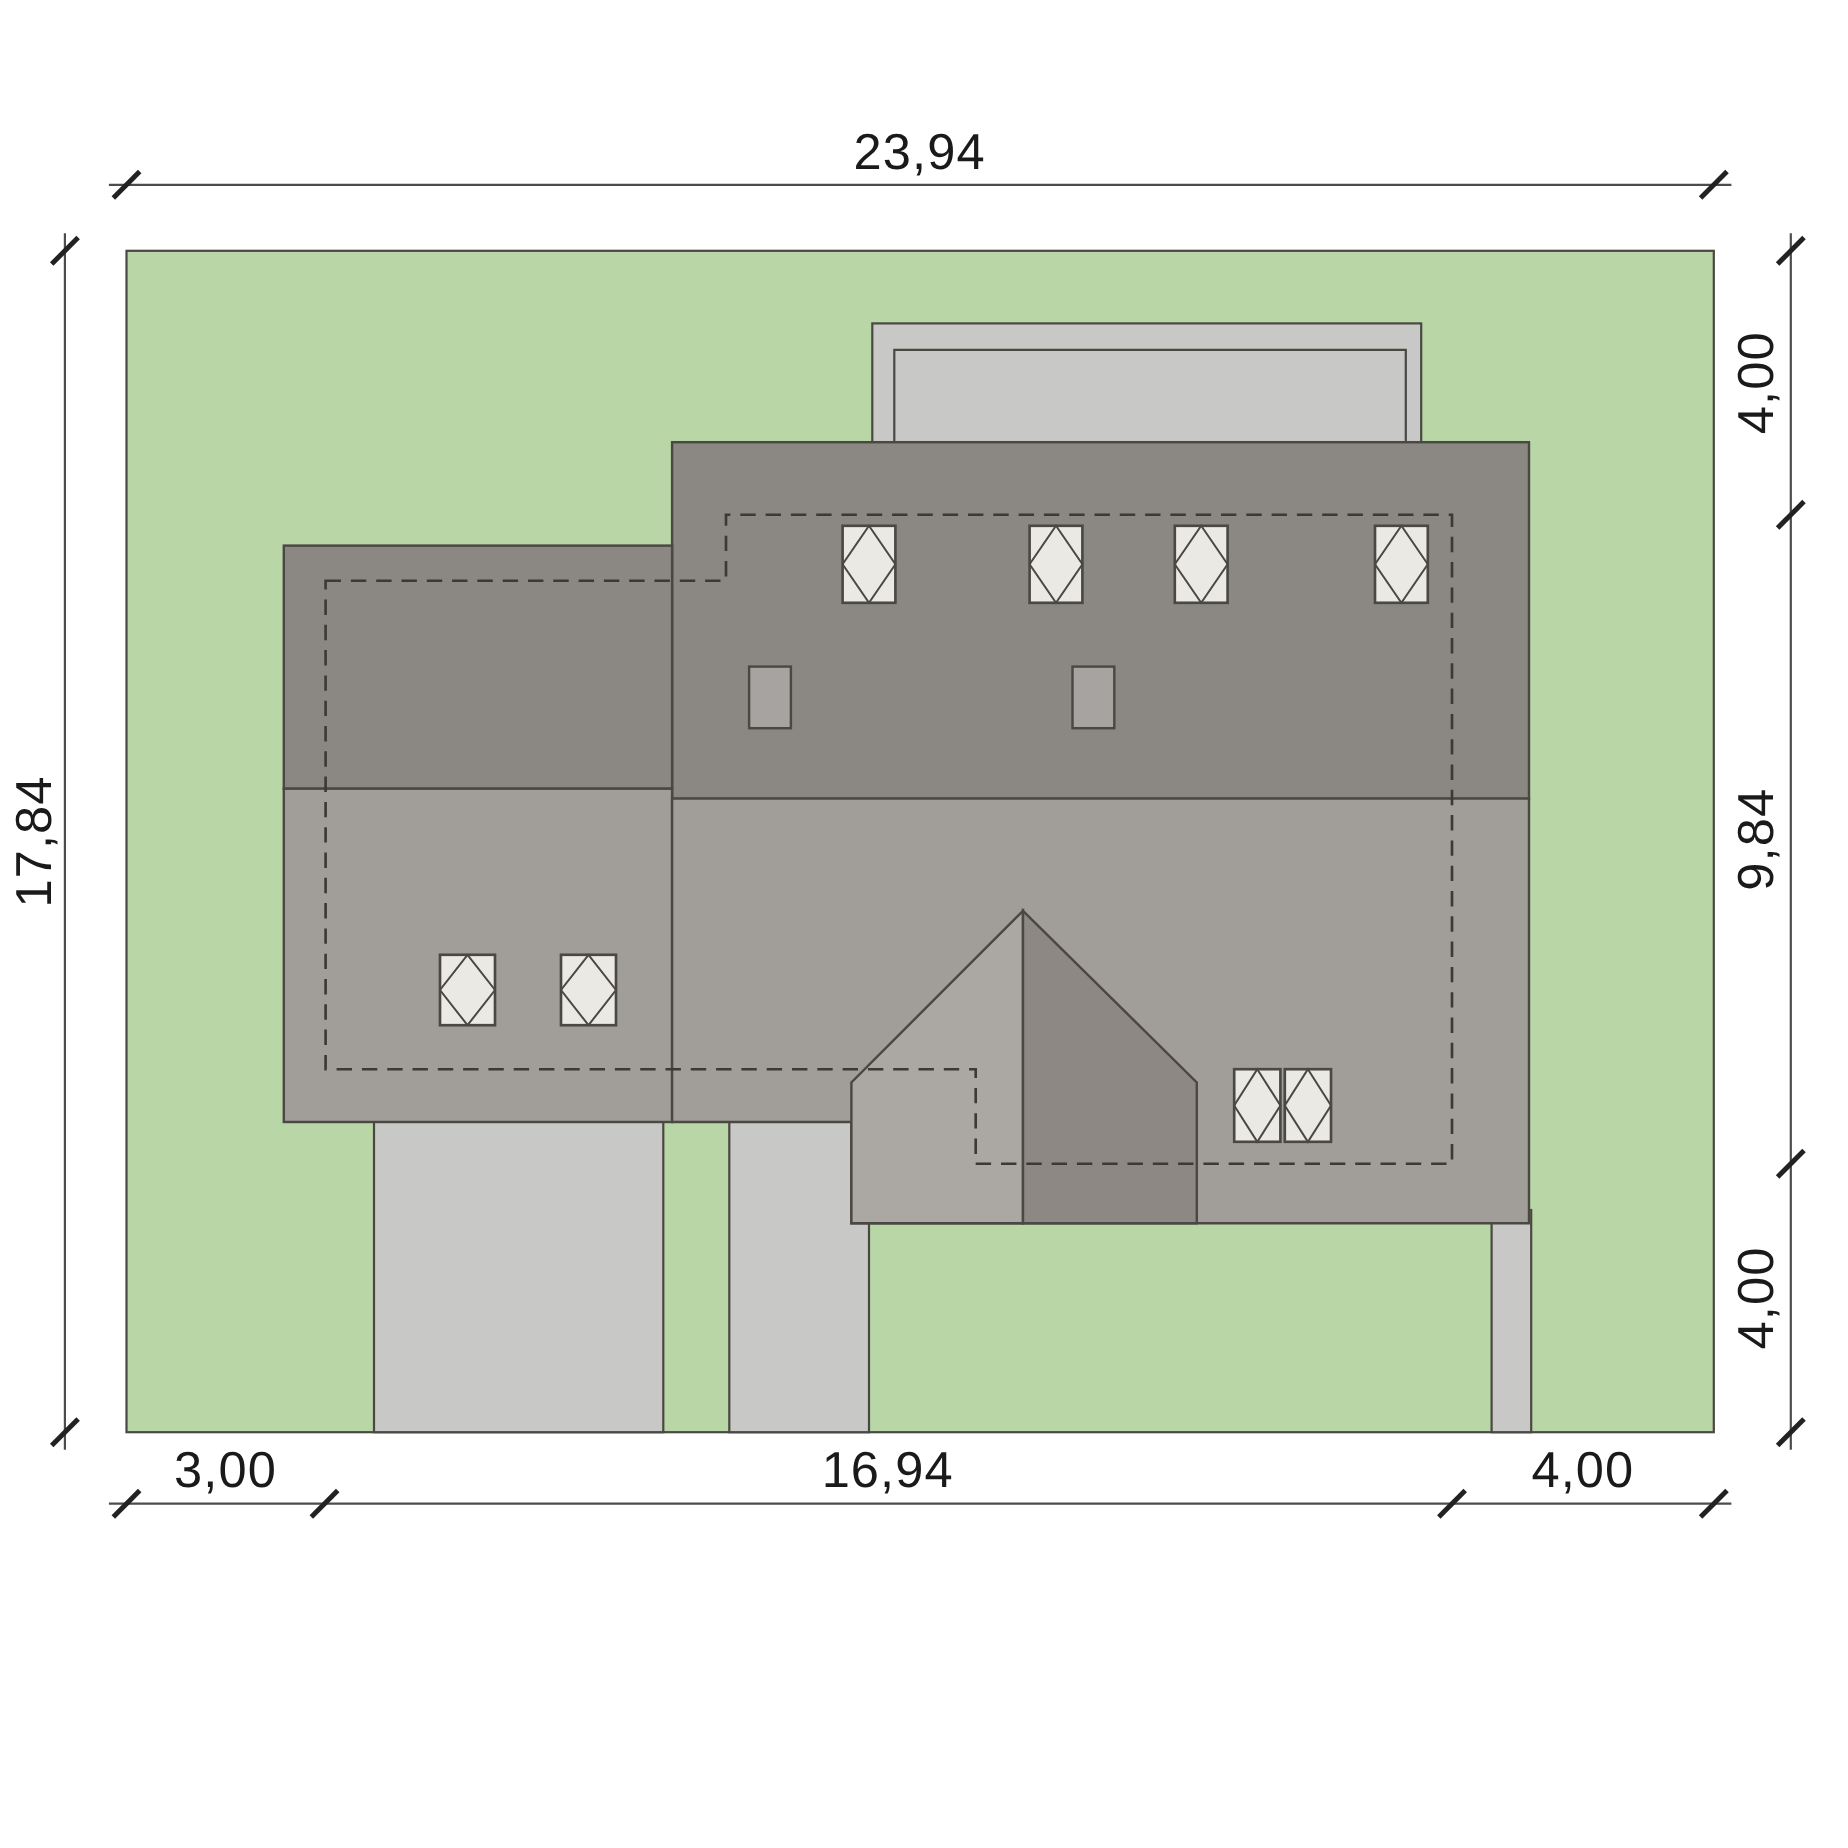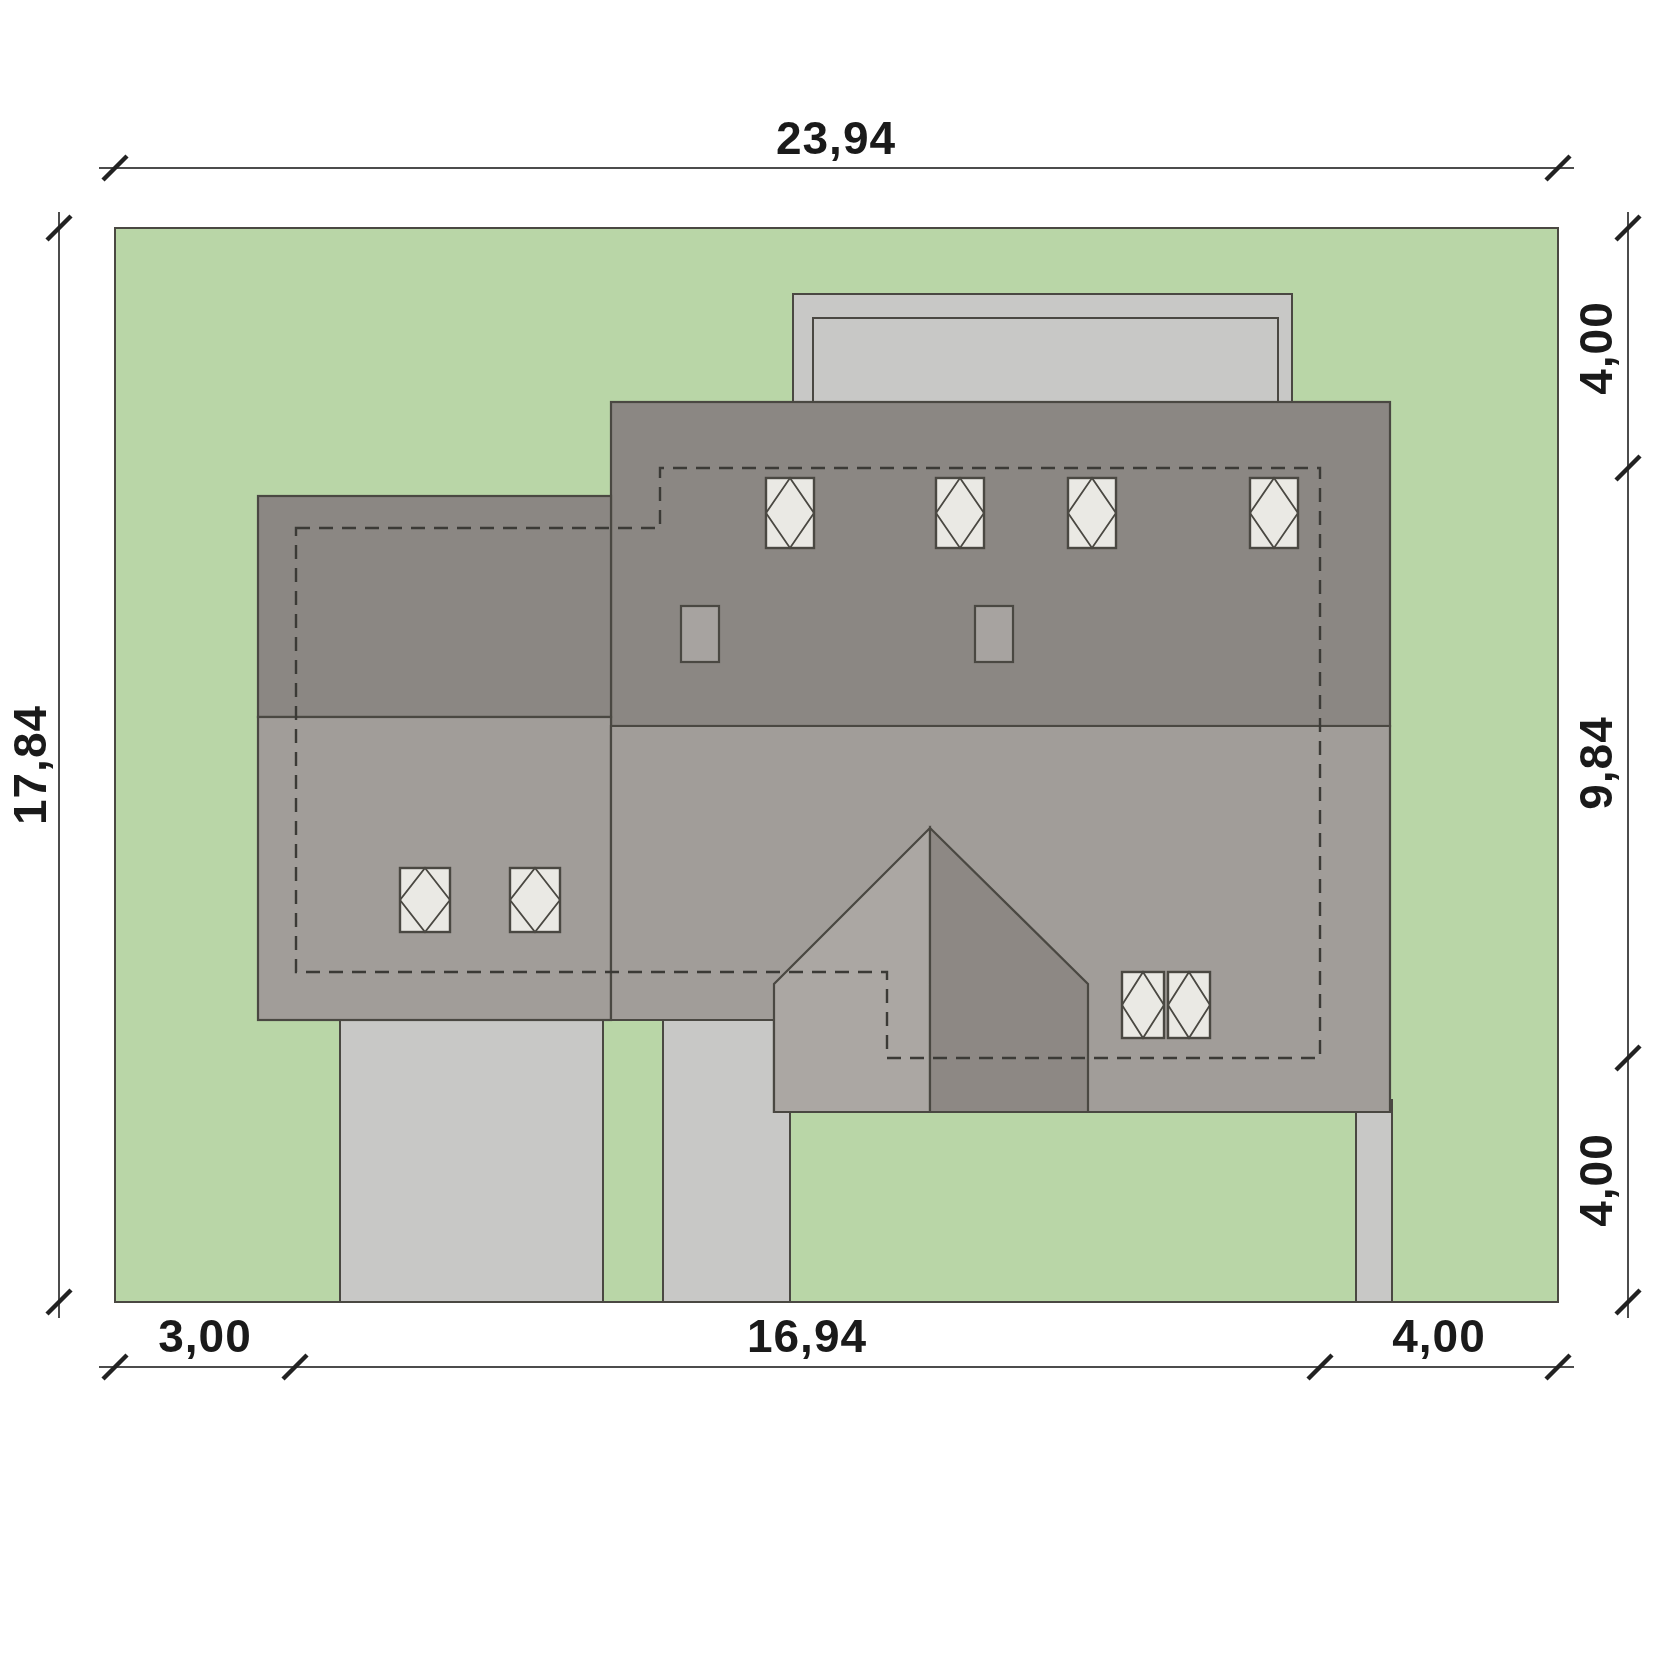--- a/index.html
+++ b/index.html
@@ -12,21 +12,21 @@
     --c-paving:#c8c8c6;
     --c-skylight:#eae9e4;
     --c-chimney:#a7a3a0;
     --c-outline:#4a4842;
     --c-dashed-wall:#3b3a36;
     --c-dim-line:#4c4c4c;
     --c-tick:#222222;
     --c-dim-text:#1a1a1a;
   }
   html,body{margin:0;padding:0;background:var(--c-background);}
-  .canvas{position:relative;width:1680px;height:1680px;background:var(--c-background);overflow:hidden;font-weight:bold;}
+  .canvas{position:relative;width:1680px;height:1680px;background:var(--c-background);overflow:hidden;}
   svg{display:block;}
   .plot{fill:var(--c-grass);stroke:var(--c-outline);stroke-width:2;}
   .paving{fill:var(--c-paving);stroke:var(--c-outline);stroke-width:2;}
   .paving-inner{fill:none;stroke:var(--c-outline);stroke-width:2;}
   .roof-dark{fill:var(--c-roof-dark);stroke:var(--c-outline);stroke-width:2.2;}
   .roof-mid{fill:var(--c-roof-mid);stroke:var(--c-outline);stroke-width:2.2;}
   .bay-left{fill:var(--c-bay-left);stroke:var(--c-outline);stroke-width:2.2;}
   .bay-right{fill:var(--c-bay-right);stroke:var(--c-outline);stroke-width:2.2;}
   .chimney{fill:var(--c-chimney);stroke:var(--c-outline);stroke-width:2.2;}
   .skylight{fill:var(--c-skylight);stroke:var(--c-outline);stroke-width:2.4;}

